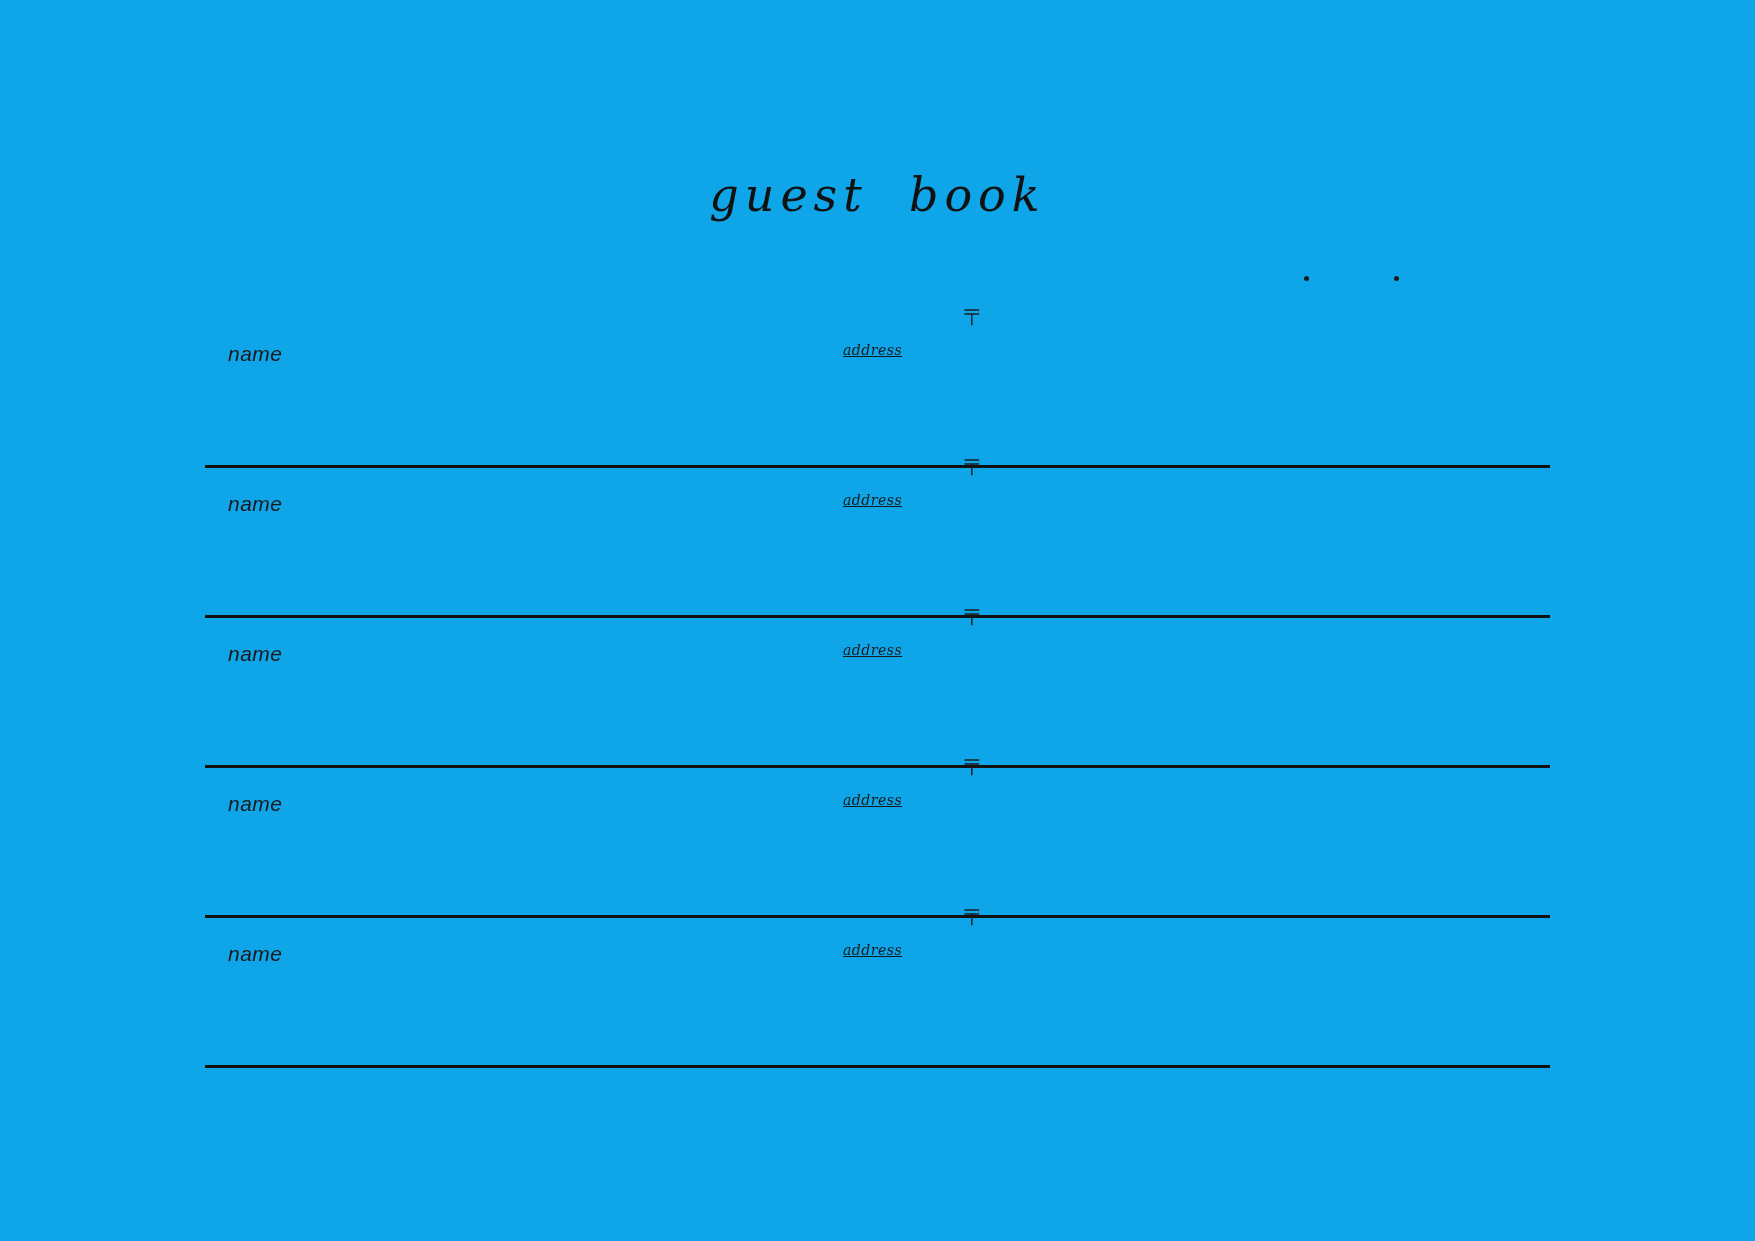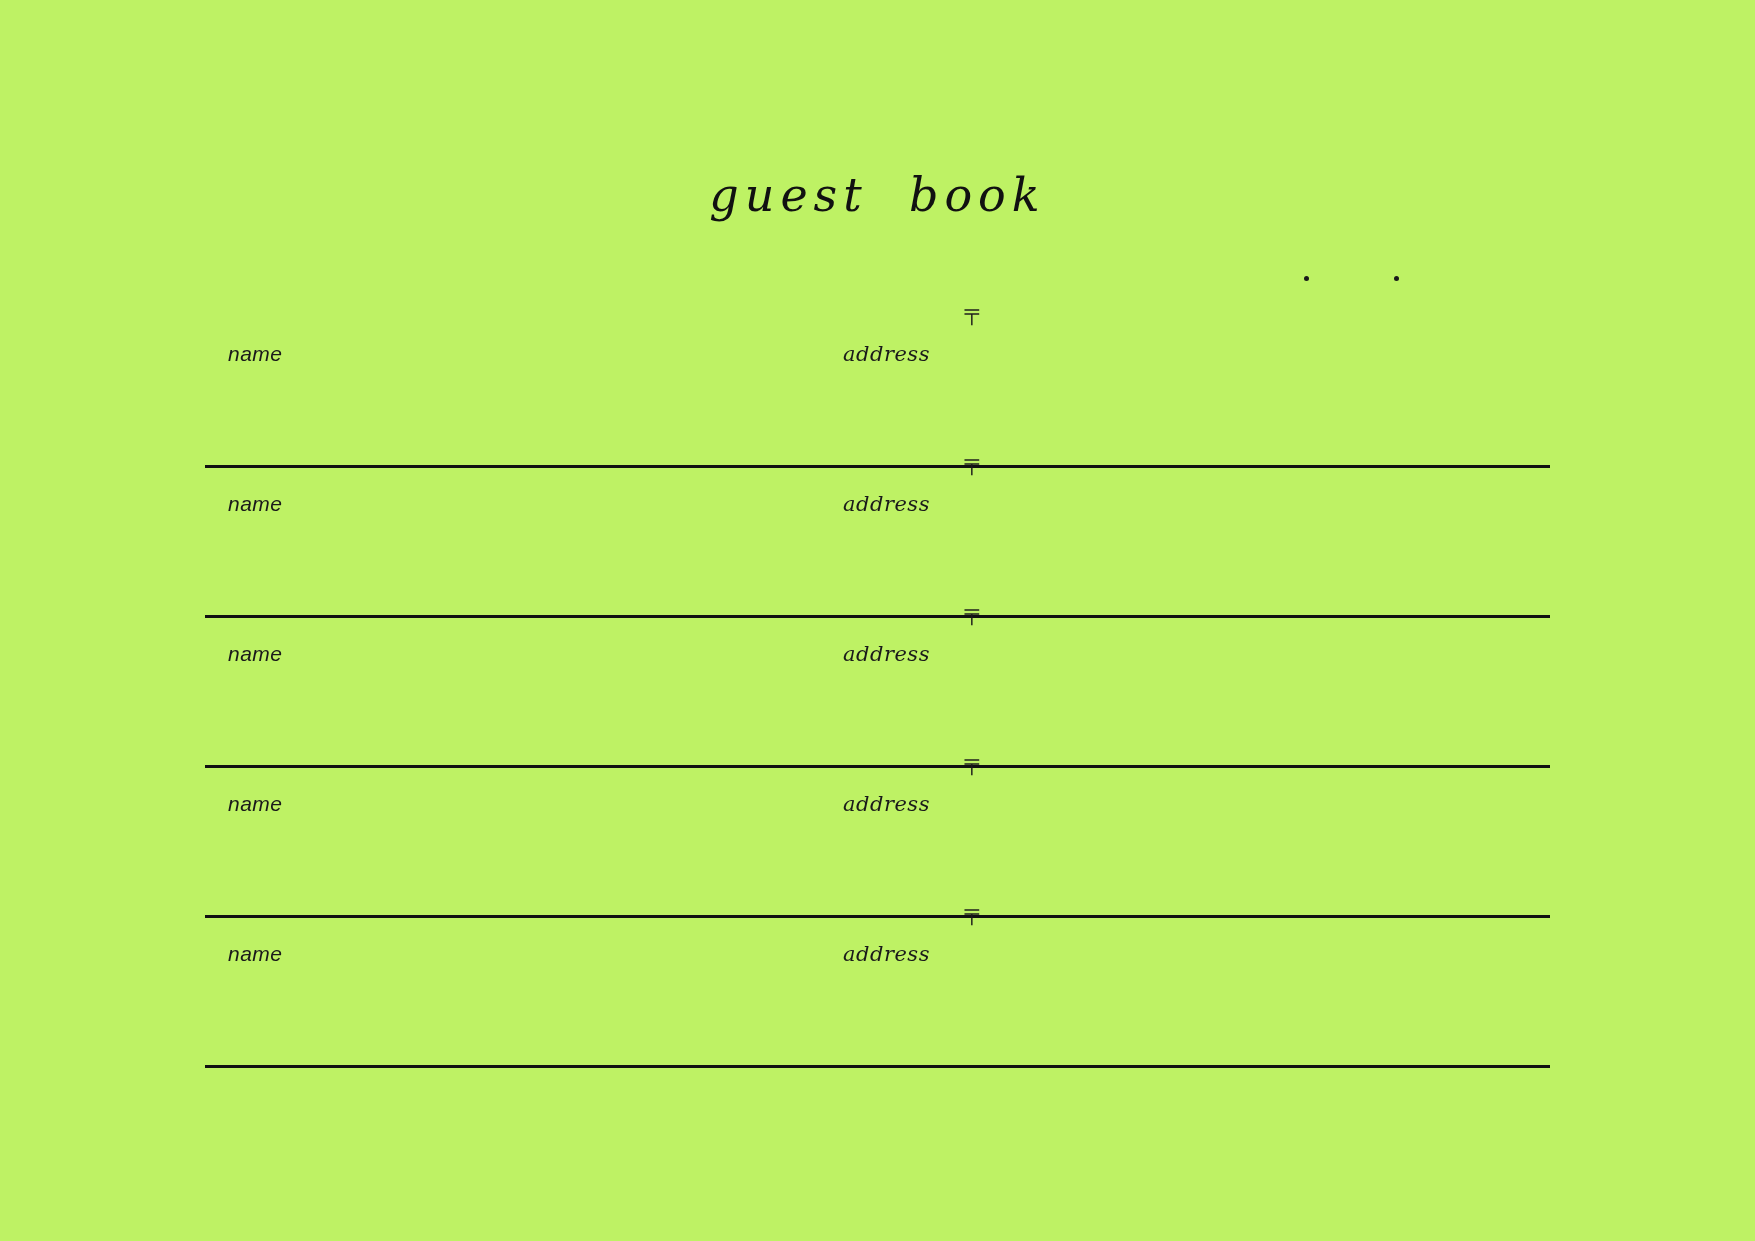--- a/index.html
+++ b/index.html
@@ -11,21 +11,21 @@
     width: 1755px;
     height: 1241px;
     font-family: "DejaVu Sans", sans-serif;
     color: #1a1a1a;
     overflow: hidden;
   }
   .page {
     position: relative;
     width: 1755px;
     height: 1241px;
-    background: #bef264;
+    background: #0ea5e9;
   }
   .title {
     position: absolute;
     left: 0;
     top: 168px;
     width: 1755px;
     text-align: center;
     font-family: "DejaVu Serif", serif;
     font-style: italic;
     font-size: 46px;
@@ -71,23 +71,24 @@
     font-size: 21px;
     color: #1a1a1a;
     letter-spacing: 0.5px;
   }
   .row .address-label {
     position: absolute;
     left: 843px;
     top: 24px;
     font-family: "DejaVu Serif", serif;
     font-style: italic;
-    font-size: 21px;
+    font-size: 14px;
     color: #1a1a1a;
     letter-spacing: 0.5px;
+    text-decoration: underline;
   }
   .row .postal-mark {
     position: absolute;
     left: 963px;
     top: -12px;
     font-family: "DejaVu Sans", sans-serif;
     font-size: 23px;
     line-height: 1;
     color: #1a1a1a;
   }

